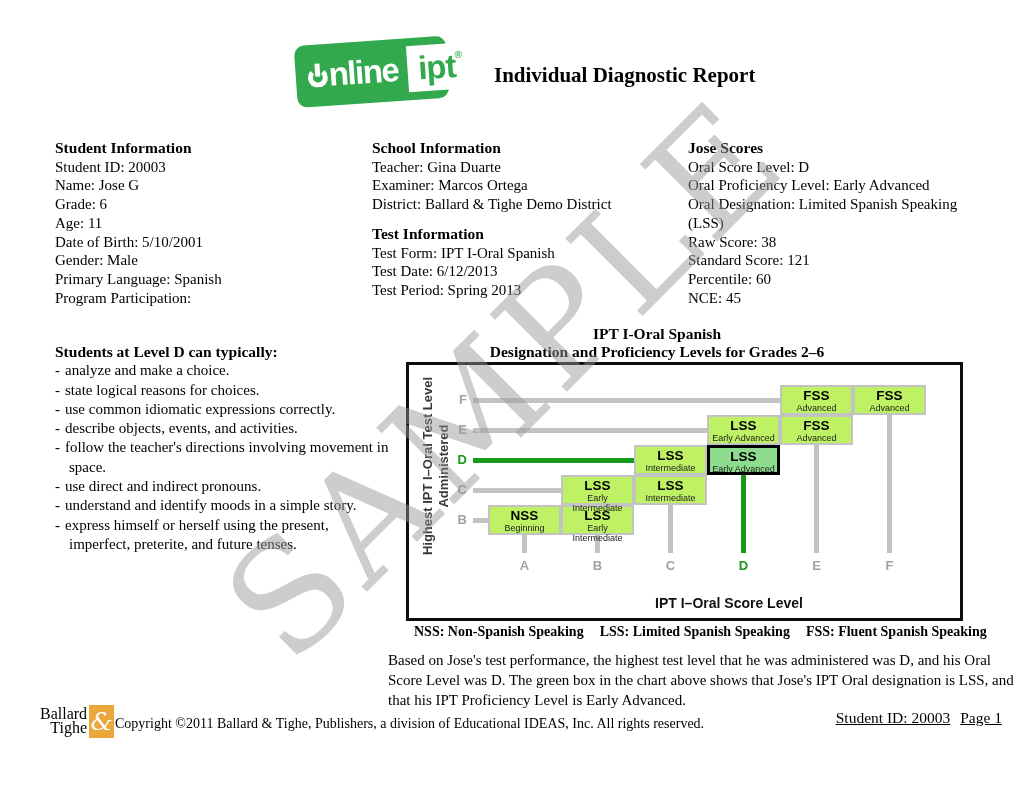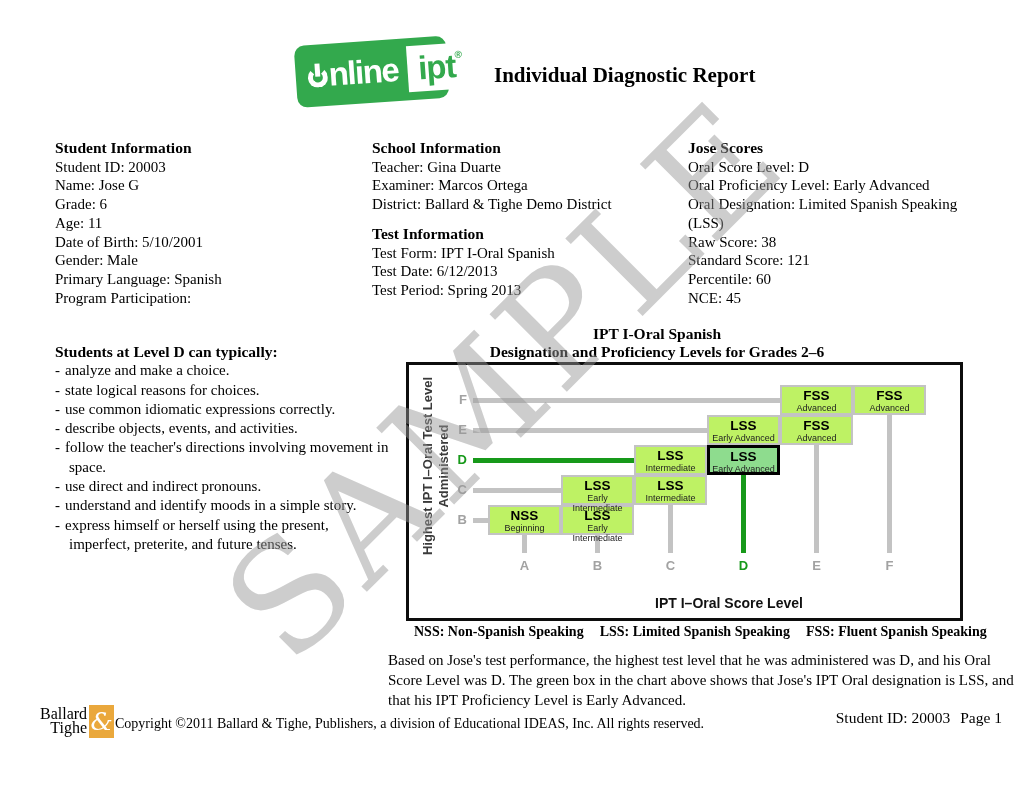--- a/index.html
+++ b/index.html
@@ -82,21 +82,21 @@
              font-family:"DejaVu Serif",serif;font-size:150px;letter-spacing:6px;
              color:rgba(150,150,150,0.48);z-index:9;pointer-events:none;white-space:nowrap;}
 
   
   .footer-logo{position:absolute;left:40px;top:705px;display:flex;align-items:flex-start;}
   .bt-text{text-align:right;font-size:16px;line-height:14px;padding-top:2px;}
   .amp-box{width:25px;height:33px;background:var(--gold);margin-left:2px;display:flex;
            align-items:center;justify-content:center;color:#fff;
            font-family:"DejaVu Serif",serif;font-style:italic;font-size:25px;}
   .copyright{position:absolute;left:115px;top:716px;font-size:14px;}
-  .student-page{position:absolute;right:22px;top:709px;font-size:15.5px;}
+  .student-page{position:absolute;right:22px;top:709px;font-size:15.5px;text-decoration:underline;}
   .student-page span{margin-left:10px;}
 </style>
 </head>
 <body>
 
 <div class="page">
 
   <div class="logo-wrap">
     <div class="logo-rect">
       <span class="logo-online">

